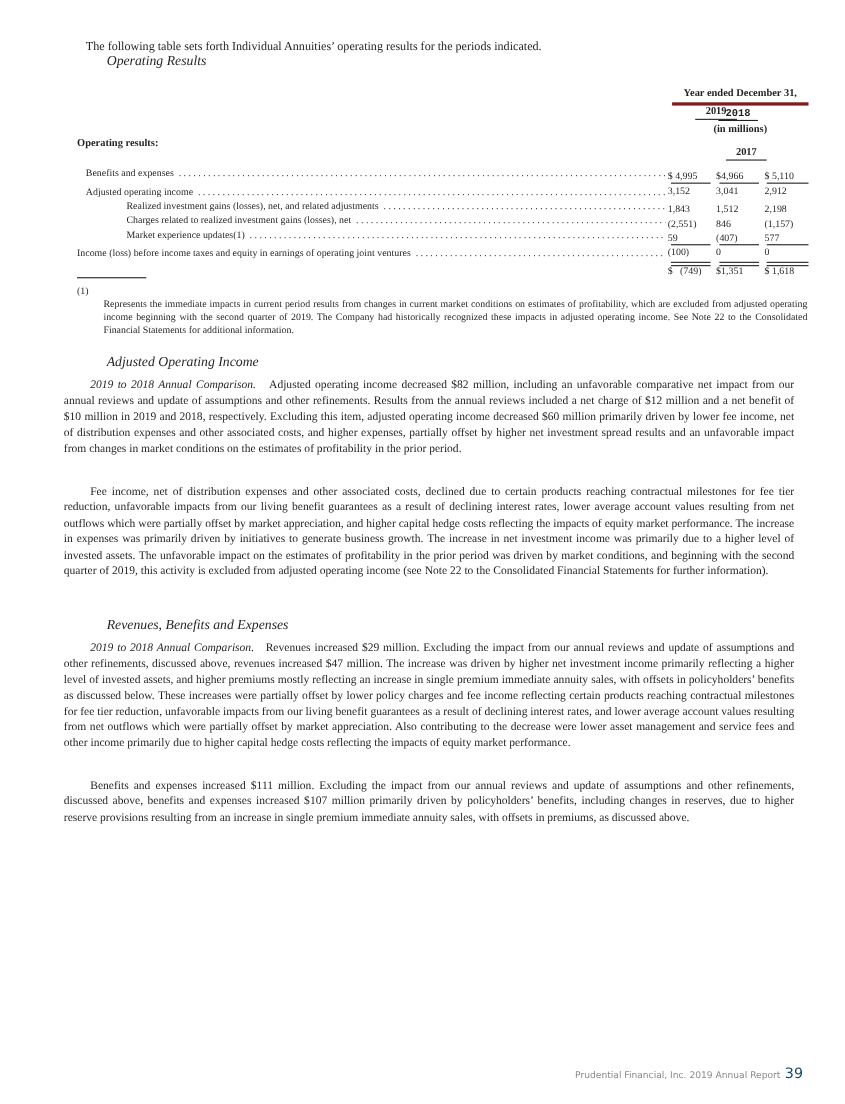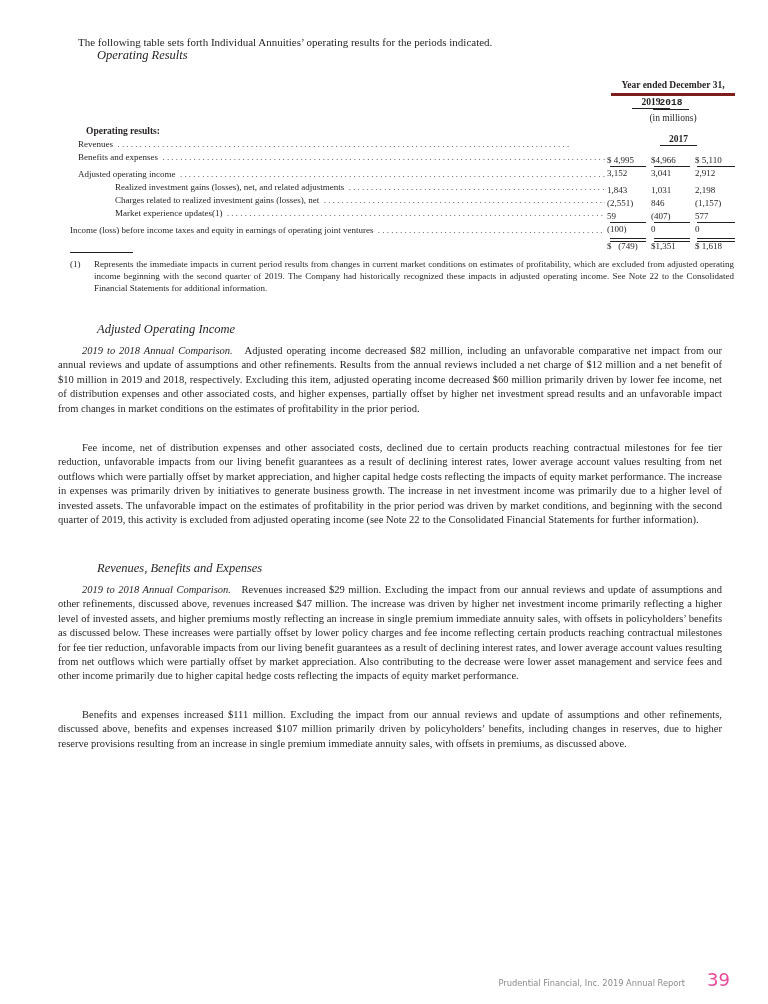--- a/index.html
+++ b/index.html
@@ -5,78 +5,77 @@
   html, body { margin:0; padding:0; background:#ffffff; }
   body { width:768px; height:1004px; position:relative; overflow:hidden;
          font-family:"Liberation Serif", serif; color:#231f20; }
   .sec-title { position:absolute; left:97px; font-style:italic; font-size:12.5px; }
   .intro { position:absolute; left:78px; top:36px; font-size:11px; }
   
   .tbl { position:absolute; left:70px; top:80px; width:664px; font-size:9px; }
   .hdr-main { position:absolute; left:541px; width:124px; text-align:center; font-weight:bold; font-size:9.5px;
               border-bottom:3px solid #7f1d1d; top:0; padding-bottom:3px; }
   .yr { position:absolute; top:17px; font-weight:bold; font-size:9.5px; text-align:center; border-bottom:1px solid #231f20; padding-bottom:1px; }
-  .units { position:absolute; left:541px; width:124px; top:33px; text-align:center; font-weight:normal; font-size:9.5px; }
+  .units { position:absolute; left:541px; width:124px; top:33px; text-align:center; font-weight:bold; font-size:9.5px; }
   .row { position:absolute; left:0; width:664px; height:12px; }
   .row .lbl { position:absolute; white-space:nowrap; overflow:hidden; }
   .row .lbl .dots { letter-spacing:2.2px; }
   .cell { position:absolute; top:16px; white-space:nowrap; }
   .c0 { left:537px; width:38px; }
   .c1 { left:581px; width:38px; }
   .c2 { left:625px; width:39px; }
   .ul { position:absolute; height:0; border-top:1px solid #231f20; }
   .dul { position:absolute; height:2px; border-top:1px solid #231f20; border-bottom:1px solid #231f20; }
   .fn-rule { position:absolute; left:70px; top:252px; width:63px; border-top:1px solid #231f20; }
   .fn { position:absolute; left:70px; top:258px; width:664px; font-size:9px; line-height:12px; }
   .fn .mark { position:absolute; left:0; }
-  .fn .txt { margin-left:24px; text-align:justify; }
+  .fn .txt { margin-left:24px; text-align:justify;margin-top:12px; }
   .para { position:absolute; left:58px; width:664px; font-size:10.5px; line-height:14.4px; text-align:justify; }
   .para .lead { font-style:italic; }
   .indent { text-indent:24px; }
   .footer { position:absolute; top:969px; right:38px; font-family:"DejaVu Sans", sans-serif; font-size:8.3px; color:#8a8a8a; }
-  .footer .pg { font-size:18px; color:#ec4899; margin-left:22px; }
+  .footer .pg { font-size:13px; color:#0c4a6e; margin-left:4px; }
 </style>
 </head>
 <body>
 
 <div class="sec-title" style="top:48px;">Operating Results</div>
 <div class="intro">The following table sets forth Individual Annuities’ operating results for the periods indicated.</div>
 
 <div class="tbl">
   <div class="hdr-main">Year ended December 31,</div>
   <div class="yr" style="left:562px;width:38px;">2019</div>
   <div class="yr" style="left:583px;width:36px;font-family:Liberation Mono, monospace;">2018</div>
   <div class="yr" style="left:590px;width:37px;margin-top:37px;">2017</div>
   <div class="units">(in millions)</div>
 
   <div class="row" style="top:46px;font-weight:bold;font-size:9.5px;">
-    <span class="lbl" style="left:16px;">Operating results:</span>
+    <span class="lbl" style="left:0;">Operating results:</span>
   </div>
 
   <div class="row" style="top:59px;">
-    <span class="lbl" style="left:8px;width:527px;"><span>Revenues</span><span class="dots"> ......................................................................................................</span></span>
     <span class="cell c0">$ 4,995</span>
     <span class="cell c1">$4,966</span>
     <span class="cell c2">$ 5,110</span>
   </div>
 
   <div class="row" style="top:72px;">
     <span class="lbl" style="left:8px;width:527px;"><span>Benefits and expenses</span><span class="dots"> ......................................................................................................</span></span>
     <span class="cell c0">3,152</span>
     <span class="cell c1">3,041</span>
     <span class="cell c2">2,912</span>
   </div>
   <div class="ul" style="top:86px;left:540px;width:36px;"></div>
   <div class="ul" style="top:86px;left:584px;width:36px;"></div>
   <div class="ul" style="top:86px;left:627px;width:38px;"></div>
 
   <div class="row" style="top:89px;">
     <span class="lbl" style="left:8px;width:527px;"><span>Adjusted operating income</span><span class="dots"> ......................................................................................................</span></span>
     <span class="cell c0">1,843</span>
-    <span class="cell c1">1,031</span>
+    <span class="cell c1">1,512</span>
     <span class="cell c2">2,198</span>
   </div>
 
   <div class="row" style="top:102px;">
     <span class="lbl" style="left:45px;width:490px;"><span>Realized investment gains (losses), net, and related adjustments</span><span class="dots"> ......................................................................................................</span></span>
     <span class="cell c0">(2,551)</span>
     <span class="cell c1">846</span>
     <span class="cell c2">(1,157)</span>
   </div>
 

